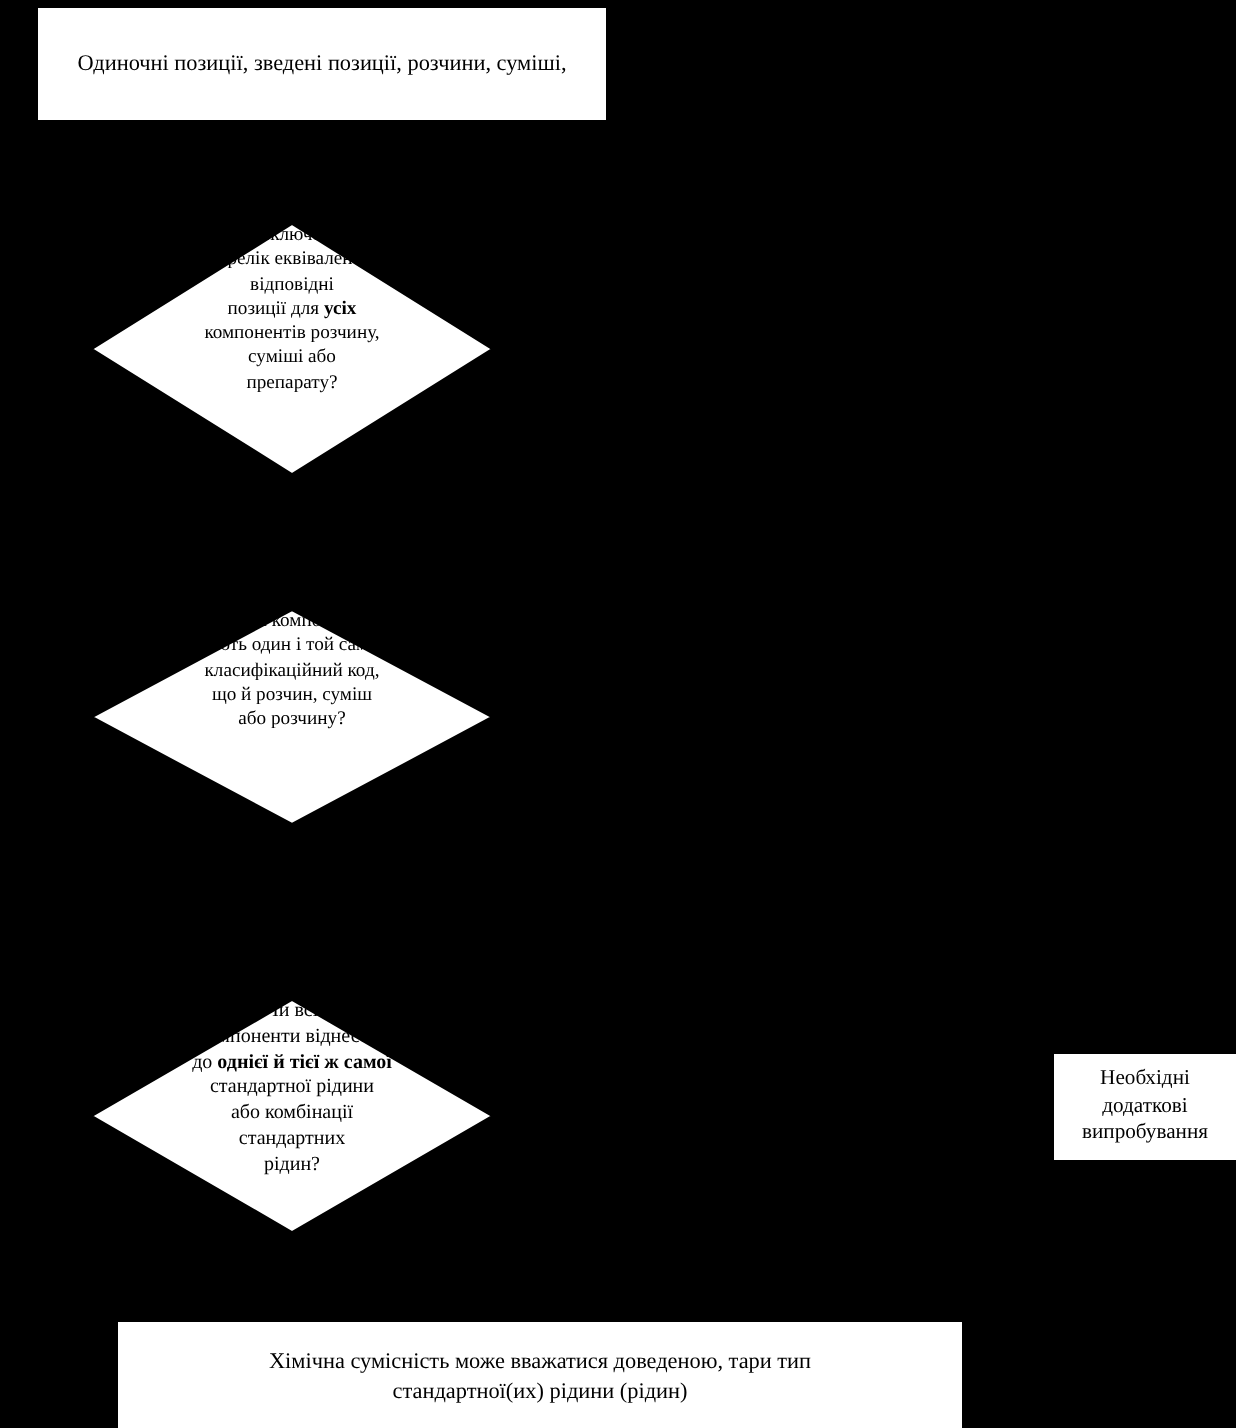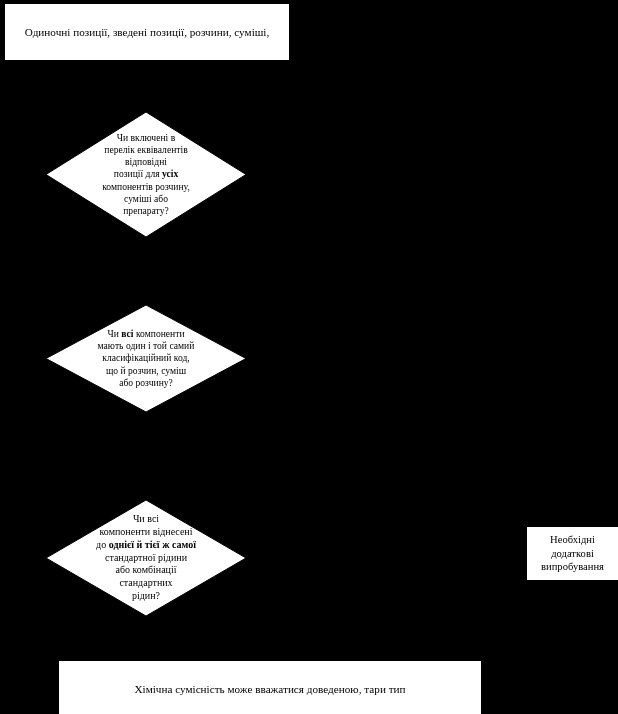--- a/index.html
+++ b/index.html
@@ -26,21 +26,21 @@
     display: flex;
     flex-direction: column;
     align-items: center;
     justify-content: center;
     text-align: center;
     line-height: 1.32;
   }
   .box .ln { display: block; white-space: nowrap; }
 
   #top-box {
-    left: 4px; top: 3px;
+    left: 18px; top: 3px;
     width: 286px; height: 58px;
     font-size: 11.2px;
     padding: 2px 4px;
   }
   #side-box {
     left: 526px; top: 526px;
     width: 92px; height: 55px;
     font-size: 10.6px;
     border-right: none;
     padding: 1px 3px;
@@ -65,21 +65,21 @@
   }
   .diamond-shape svg { display: block; width: 100%; height: 100%; }
   .diamond-text {
     position: absolute;
     left: 0; top: 0;
     width: 200px;
     height: 100%;
     display: flex;
     flex-direction: column;
     align-items: center;
-    justify-content: center;
+    justify-content: flex-start;
     text-align: center;
     line-height: 1.28;
     color: #000000;
   }
   .diamond-text .ln { display: block; white-space: nowrap; }
   .b { font-weight: bold; }
 
   #diamond-1 { left: 46px; top: 112px; height: 125px; }
   #diamond-1 .diamond-text { font-size: 9.6px; }
   #diamond-2 { left: 46px; top: 305px; height: 107px; }
@@ -146,15 +146,16 @@
   </div>
 
   <div class="box" id="side-box">
     <span class="ln">Необхідні</span>
     <span class="ln">додаткові</span>
     <span class="ln">випробування</span>
   </div>
 
   <div class="box" id="bottom-box">
     <span class="ln">Хімічна сумісність може вважатися доведеною, тари тип</span>
+    <span class="ln">стандартної(их) рідини (рідин)</span>
   </div>
 
 </div>
 
 </body></html>

